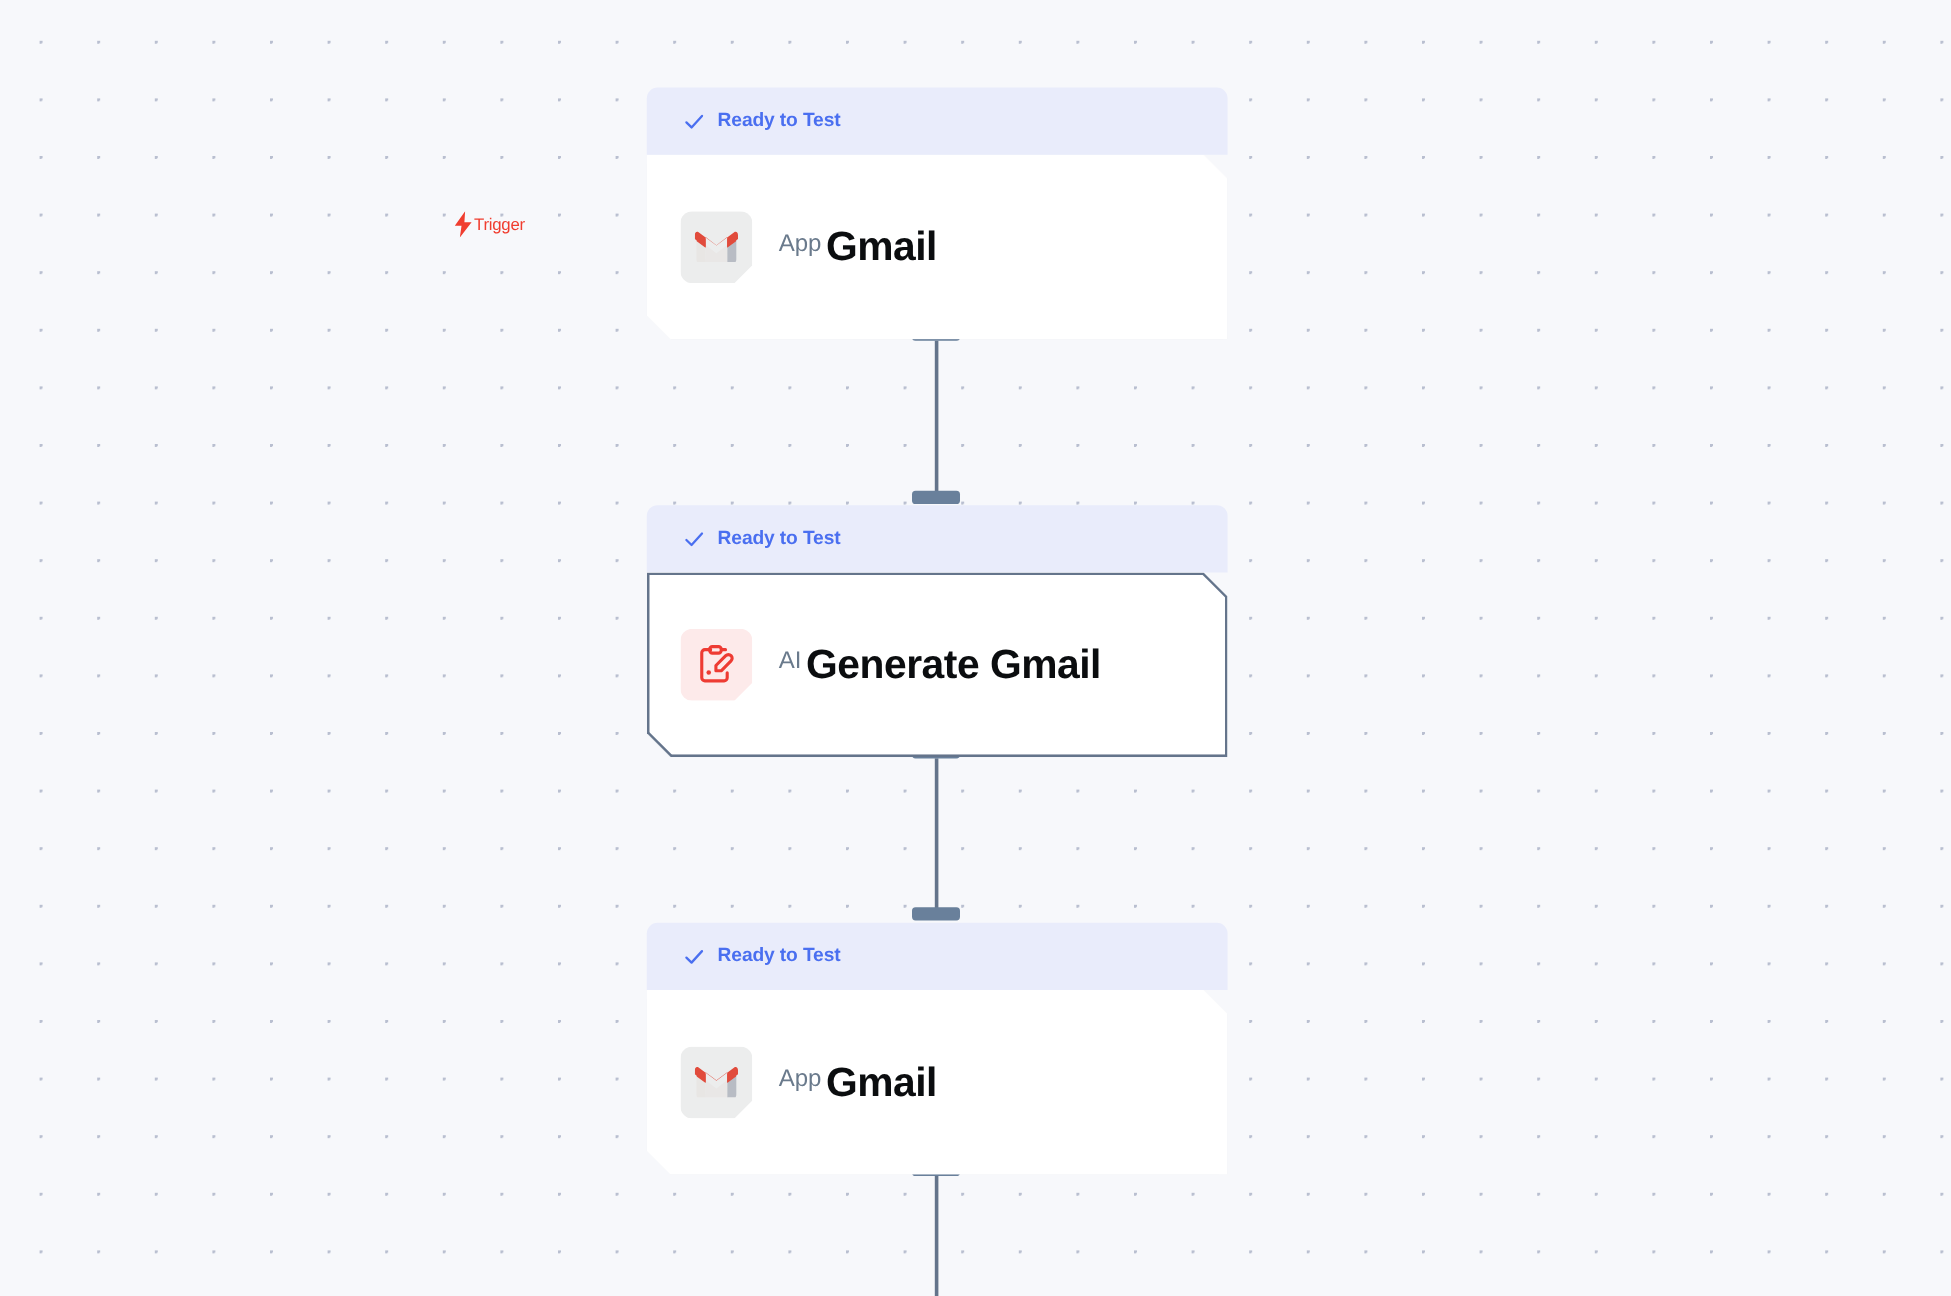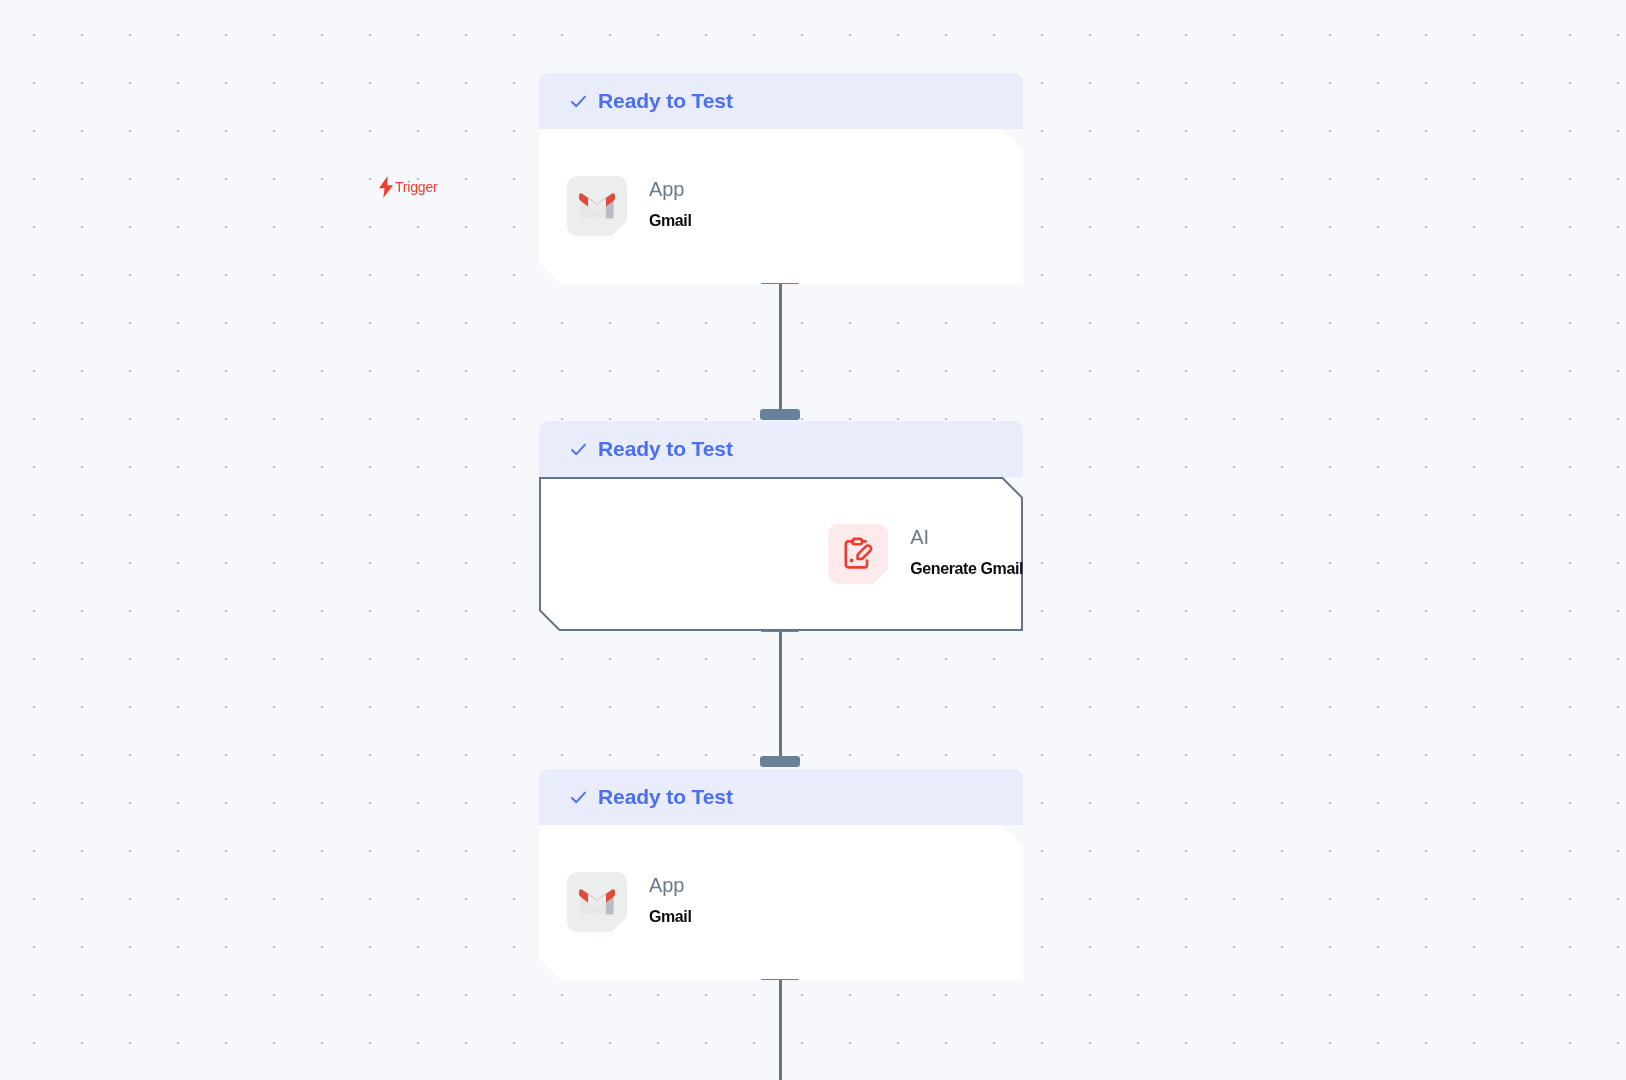--- a/index.html
+++ b/index.html
@@ -67,21 +67,21 @@
     gap: 10px;
   }
   .node-status .check {
     width: 19px;
     height: 19px;
     line-height: 0;
     display: inline-block;
   }
   .node-status .status-text {
     color: #4a6ff0;
-    font-size: 21px;
+    font-size: 16px;
     font-weight: 700;
     letter-spacing: -0.1px;
   }
 
   
   .node-card {
     position: relative;
     height: 154px;
     background: #ffffff;
     box-sizing: border-box;
@@ -93,21 +93,20 @@
     clip-path: polygon(0 0, calc(100% - 20px) 0, 100% 20px, 100% 100%, 20px 100%, 0 calc(100% - 20px));
     filter: drop-shadow(0 1px 1px rgba(40,50,80,0.10)) drop-shadow(0 3px 7px rgba(40,50,80,0.07));
   }
   
   .node--selected .node-card {
     background:
       linear-gradient(#ffffff, #ffffff) padding-box,
       #64748b;
     padding: 0 0 0 28px;
     filter: none;
-    justify-content: flex-end;
   }
   .node--selected .node-card::before {
     content: "";
     position: absolute;
     inset: 0;
     background: #64748b;
     -webkit-clip-path: polygon(0 0, calc(100% - 20px) 0, 100% 20px, 100% 100%, 20px 100%, 0 calc(100% - 20px));
     clip-path: polygon(0 0, calc(100% - 20px) 0, 100% 20px, 100% 100%, 20px 100%, 0 calc(100% - 20px));
     z-index: 0;
   }
@@ -131,31 +130,31 @@
     display: flex;
     align-items: center;
     justify-content: center;
     -webkit-clip-path: polygon(0 0, 100% 0, 100% calc(100% - 15px), calc(100% - 15px) 100%, 0 100%);
     clip-path: polygon(0 0, 100% 0, 100% calc(100% - 15px), calc(100% - 15px) 100%, 0 100%);
     border-radius: 10px 10px 0 10px;
   }
   .node-icon-wrap.tile-gray { background: #eceded; }
   .node-icon-wrap.tile-pink { background: #fdeaea; }
 
-  .node-app { display: flex; flex-direction: column; gap: 4px; }
+  .node-app { display: flex; flex-direction: row; gap: 4px; }
   .node-app .kicker {
     color: #6a7a8c;
     font-size: 20px;
     font-weight: 400;
     letter-spacing: -0.1px;
     line-height: 24px;
   }
   .node-app .title {
     color: #0b0d0f;
-    font-size: 16px;
+    font-size: 34px;
     font-weight: 700;
     letter-spacing: -0.4px;
     line-height: 31px;
   }
 
   
   .edge {
     position: absolute;
     width: 3px;
     background: #64748b;

